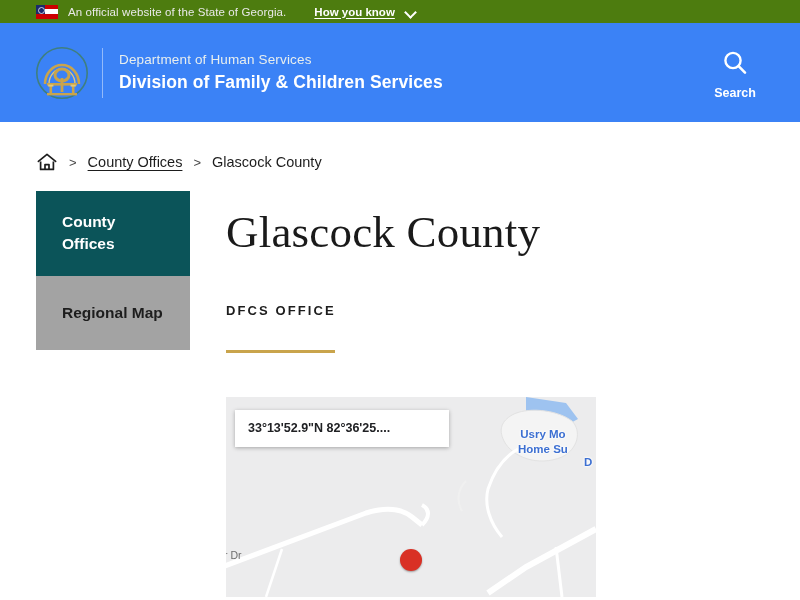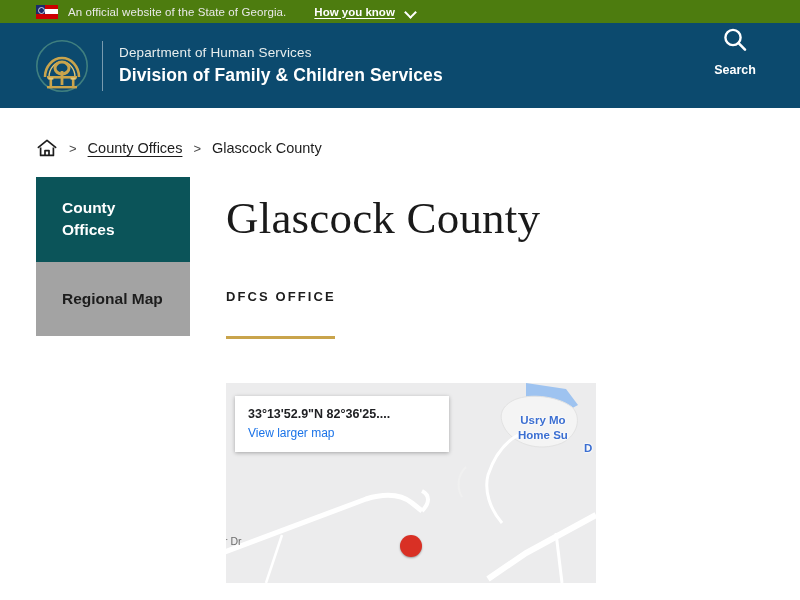--- a/index.html
+++ b/index.html
@@ -66,22 +66,22 @@
     content: "";
     position: absolute; left: 1px; top: 0;
     width: 7px; height: 7px;
     border-right: 2px solid #fff;
     border-bottom: 2px solid #fff;
     transform: rotate(45deg);
   }
 
   
   .site-header {
-    height: 85px;
-    background: #0c4a6e;
+    height: 99px;
+    background: #3b82f6;
     display: flex;
     align-items: center;
     padding: 0 36px;
     position: relative;
   }
   .brand {
     display: flex; align-items: center; gap: 0;
   }
   .seal {
     width: 52px; height: 58px;
@@ -102,21 +102,21 @@
   .brand-div-name {
     color: #ffffff;
     font-size: 17.5px;
     font-weight: 700;
     letter-spacing: .1px;
   }
 
   .header-actions {
     position: absolute;
     right: 36px; top: 0; bottom: 0;
-    display: flex; align-items: center; gap: 66px; flex-direction: column;
+    display: flex; align-items: center; gap: 66px;
   }
   .hdr-action {
     display: flex; flex-direction: column; align-items: center;
     cursor: pointer;
     width: 58px;
   }
   .hdr-action .ic { height: 34px; display: flex; align-items: center; justify-content: center; }
   .hdr-action .lbl {
     color: #ffffff;
     font-size: 12.5px;
@@ -335,21 +335,20 @@
         <path d="M-4 170 L140 116 C160 110 176 112 186 120 L196 128" fill="none" stroke="#ffffff" stroke-width="5"></path>
         <path d="M196 128 C204 120 204 112 196 108" fill="none" stroke="#ffffff" stroke-width="4"></path>
         <path d="M370 132 L300 170 L262 196" fill="none" stroke="#ffffff" stroke-width="6"></path>
         <path d="M330 150 L336 200" fill="none" stroke="#ffffff" stroke-width="3"></path>
         <path d="M56 152 L40 200" fill="none" stroke="#ffffff" stroke-width="2.5"></path>
         <path d="M240 84 C232 92 230 104 236 114" fill="none" stroke="#f0f0f0" stroke-width="2"></path>
       </svg>
 
       <div class="map-card">
         <div class="map-coords">33°13'52.9"N 82°36'25....</div>
-        <a class="map-link">View larger map</a>
       </div>
 
       <div class="poi-label" style="left:292px; top:30px;">
         <span>Usry Mo</span><br>
         <span>Home Su</span>
       </div>
       <div class="poi-label" style="left:358px; top:58px;">D</div>
       <div class="street-label" style="left:-2px; top:152px;">r Dr</div>
       <div class="map-marker" style="left:174px; top:152px;"></div>
     </div>

